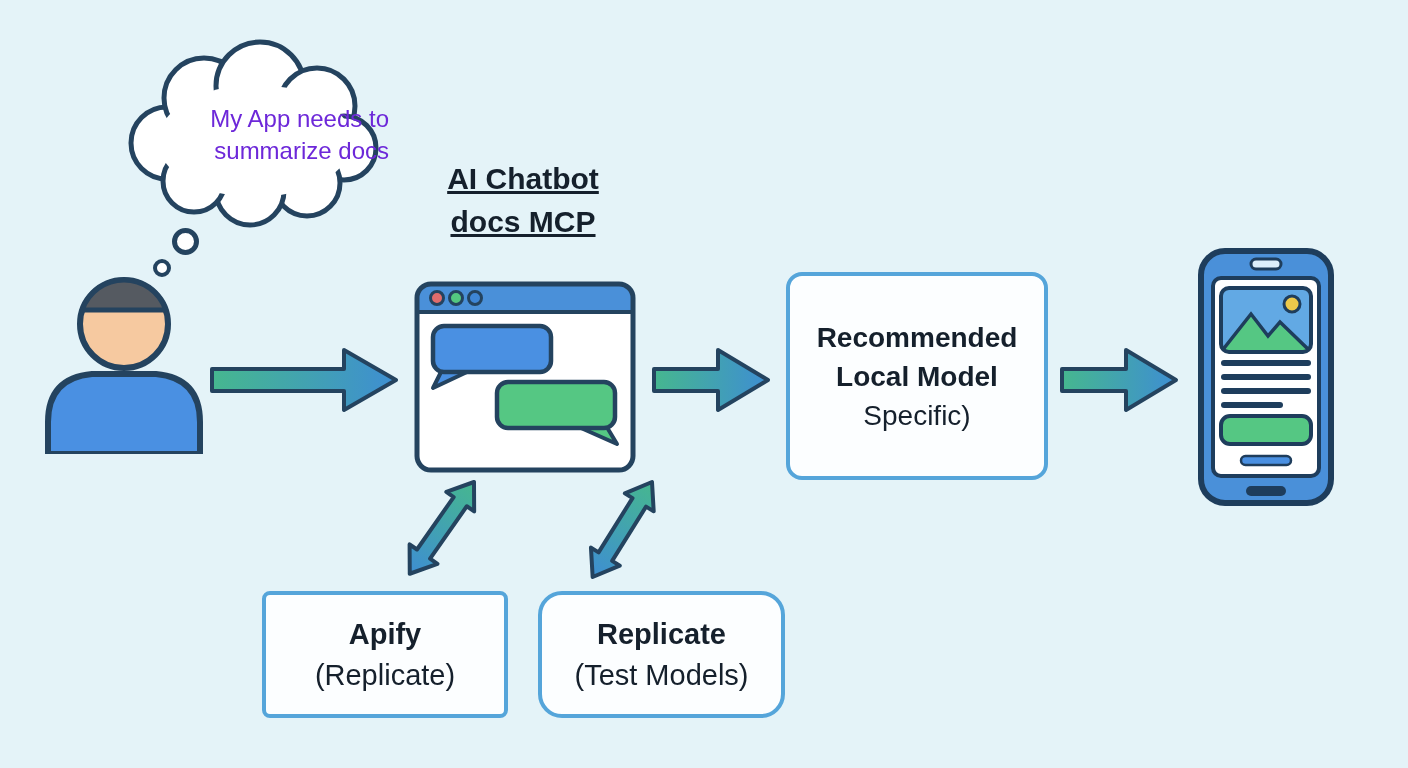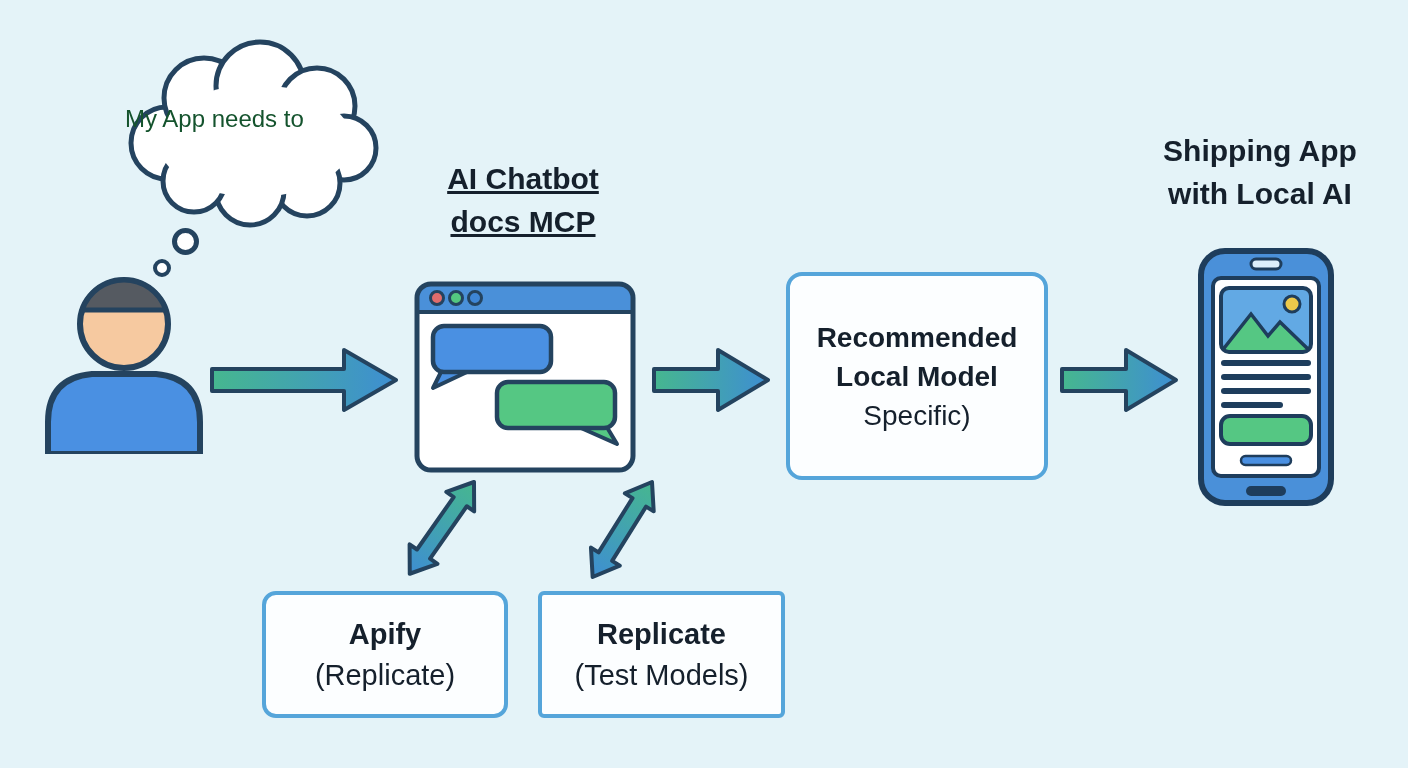--- a/index.html
+++ b/index.html
@@ -1,27 +1,27 @@
 <!DOCTYPE html>
 <html><head>
 <meta charset="utf-8">
 <style>
   html, body { margin: 0; padding: 0; }
   body { font-family: "Liberation Sans", sans-serif; }
   .canvas { position: relative; width: 1408px; height: 768px; background: #e4f3f8; overflow: hidden; }
   .abs { position: absolute; }
   .big-title { font-size: 30px; line-height: 43px; font-weight: bold; color: #15202c; text-align: center; }
-  .cloud-text { position: absolute; left: 125px; top: 103px; width: 258px; font-size: 24px; line-height: 32px; font-weight: 500; color: #14532d; text-align: left; }
+  .cloud-text { position: absolute; left: 131px; top: 103px; width: 258px; font-size: 24px; line-height: 32px; font-weight: 500; color: #6d28d9; text-align: right; }
   .bubble-dot { position: absolute; background: #ffffff; border-radius: 50%; box-sizing: border-box; }
   .dot-large { left: 172px; top: 228px; width: 27px; height: 27px; border: 5px solid #24435f; }
   .dot-small { left: 153px; top: 259px; width: 18px; height: 18px; border: 4px solid #24435f; }
   .flow-box { position: absolute; background: #fcfeff; border: 4px solid #55a5da; display: flex; flex-direction: column; align-items: center; justify-content: center; color: #15202c; text-align: center; box-sizing: border-box; }
   .model-box { left: 786px; top: 272px; width: 262px; height: 208px; border-radius: 16px; font-size: 28px; line-height: 39px; }
-  .apify-box { left: 262px; top: 591px; width: 246px; height: 127px; border-radius: 14px; font-size: 29px; line-height: 41px; }
-  .replicate-box { left: 538px; top: 591px; width: 247px; height: 127px; border-radius: 6px; font-size: 29px; line-height: 41px; }
+  .apify-box { left: 262px; top: 591px; width: 246px; height: 127px; border-radius: 8px; font-size: 29px; line-height: 41px; }
+  .replicate-box { left: 538px; top: 591px; width: 247px; height: 127px; border-radius: 24px; font-size: 29px; line-height: 41px; }
   .bold { font-weight: bold; }
   .chatbot-title { left: 400px; top: 157px; width: 246px; text-decoration: underline; }
   .shipping-title { left: 1114px; top: 129px; width: 292px; }
   svg { display: block; }
 </style>
 </head>
 <body>
 
 <div class="canvas">
 
@@ -33,20 +33,21 @@
       <circle cx="205" cy="68" r="38"></circle>
       <circle cx="232" cy="110" r="32"></circle>
       <circle cx="195" cy="145" r="33"></circle>
       <circle cx="138" cy="153" r="34"></circle>
       <circle cx="82" cy="143" r="31"></circle>
     </g>
     <ellipse cx="143" cy="103" rx="97" ry="56" fill="#ffffff" stroke="none"></ellipse>
   </svg>
   <div class="cloud-text">
     <span style="display:block">My App needs to</span>
+    <span style="display:block">summarize docs</span>
   </div>
   <div class="bubble-dot dot-large"></div>
   <div class="bubble-dot dot-small"></div>
 
   <svg class="abs" style="left:38px; top:272px;" width="172" height="182" viewBox="0 0 172 182">
     <path d="M 10,182 L 10,150 Q 10,106 54,102 L 118,102 Q 162,106 162,150 L 162,182 Z" fill="#4a90e2" stroke="#24435f" stroke-width="6" stroke-linejoin="round"></path>
     <circle cx="86" cy="52" r="44" fill="#f6c9a0" stroke="#24435f" stroke-width="6"></circle>
     <path d="M 44.3,38 A 44,44 0 0 1 127.7,38 Z" fill="#555a61" stroke="#24435f" stroke-width="5" stroke-linejoin="round"></path>
   </svg>
 
@@ -100,24 +101,20 @@
   <svg class="abs" style="left:1058px; top:342px;" width="122" height="76" viewBox="0 0 122 76">
     <defs>
       <linearGradient id="a3" x1="0%" y1="0%" x2="100%" y2="0%">
         <stop offset="0" stop-color="#46b78f"></stop>
         <stop offset="1" stop-color="#3e8ed2"></stop>
       </linearGradient>
     </defs>
     <polygon points="4,27 68,27 68,8 118,38 68,68 68,49 4,49" fill="url(#a3)" stroke="#24435f" stroke-width="4" stroke-linejoin="round"></polygon>
   </svg>
 
-  <div class="abs big-title shipping-title">
-    <span style="display:block">Shipping App</span>
-    <span style="display:block">with Local AI</span>
-  </div>
 
   <svg class="abs" style="left:1196px; top:246px;" width="140" height="262" viewBox="0 0 140 262">
     <defs>
       <clipPath id="pcard">
           <rect x="25" y="42" width="90" height="64" rx="8"></rect>
         </clipPath>
     </defs>
     <rect x="5" y="5" width="130" height="252" rx="24" fill="#4a90d9" stroke="#1e3d5c" stroke-width="6"></rect>
     <rect x="55" y="13" width="30" height="10" rx="5" fill="#dceefb" stroke="#1e3d5c" stroke-width="3"></rect>
     <rect x="17" y="32" width="106" height="198" rx="8" fill="#ffffff" stroke="#1e3d5c" stroke-width="4"></rect>

